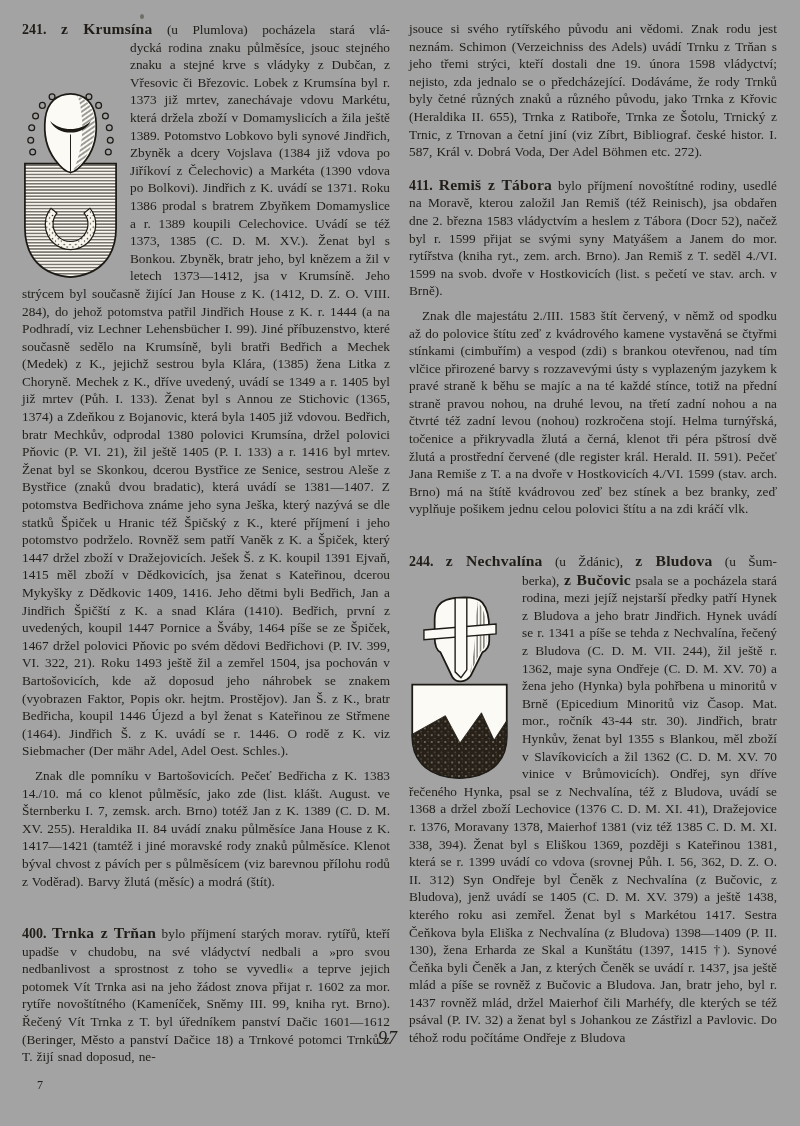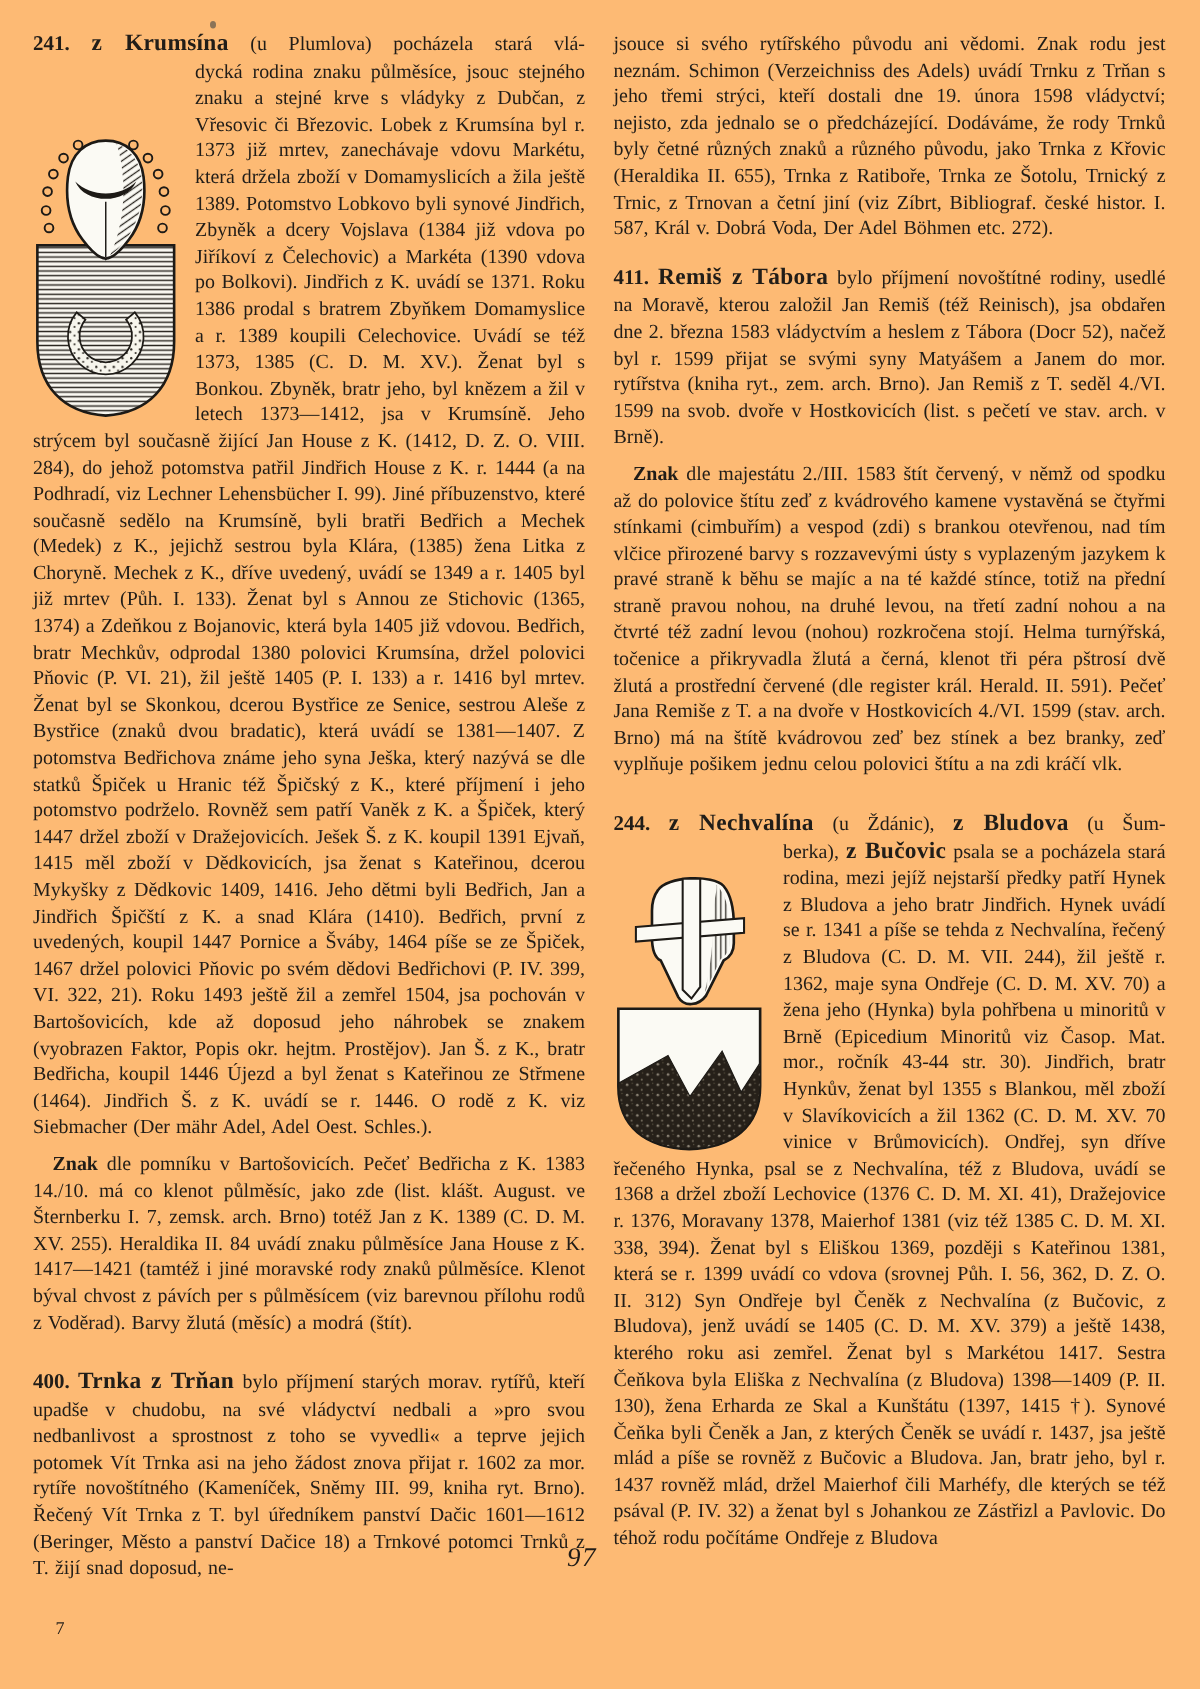--- a/index.html
+++ b/index.html
@@ -1,31 +1,31 @@
 <!DOCTYPE html>
 <html><head>
 <meta charset="utf-8">
 <style>
   html,body{margin:0;padding:0;background:#d8d6d0;}
   .page{
     position:relative;width:800px;height:1126px;margin:0 auto;
-    background:#fdba74;overflow:hidden;
+    background:#a3a3a3;overflow:hidden;
     font-family:"Liberation Serif","DejaVu Serif",serif;color:#211d18;
   }
   .columns{display:flex;gap:19px;padding:20px 22px 0 22px;}
   .col{width:368px;font-size:13.3px;line-height:17.6px;text-align:justify;word-spacing:0.8px;}
   p{margin:0;}
   .entry-head{white-space:nowrap;overflow:hidden;text-align-last:justify;}
   .e-num{font-weight:bold;font-size:14px;}
   .e-name{font-weight:bold;font-size:15.6px;letter-spacing:0.2px;}
   .znak{text-indent:13px;}
-  .znak-label{font-weight:bold;}
+  .znak-label{font-weight:normal;}
   .mt-sm{margin-top:7px;}
   .mt-md{margin-top:15px;}
-  .mt-lg{margin-top:22px;}
+  .mt-lg{margin-top:34px;}
   .arms-float{float:left;display:flex;align-items:flex-end;}
   .arms-krumsin{width:101px;height:242px;margin:2px 7px 2px 0;}
   .arms-bludov{width:105px;height:206px;margin:3px 8px 2px 0;}
   svg{display:block;}
   .footer-sig{position:absolute;left:37px;top:1078px;font-size:12px;}
   .footer-page{position:absolute;left:378px;top:1028px;font-size:18px;font-style:italic;letter-spacing:1px;}
   .speck{position:absolute;left:140px;top:14px;width:4px;height:5px;background:#5a554b;border-radius:50%;opacity:.7;}
 </style>
 </head>
 <body>

